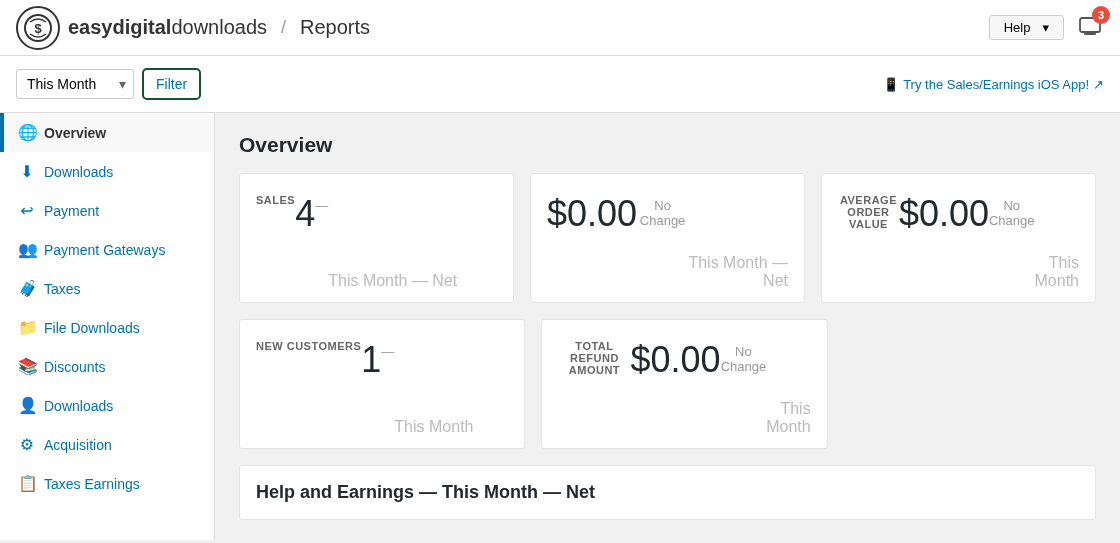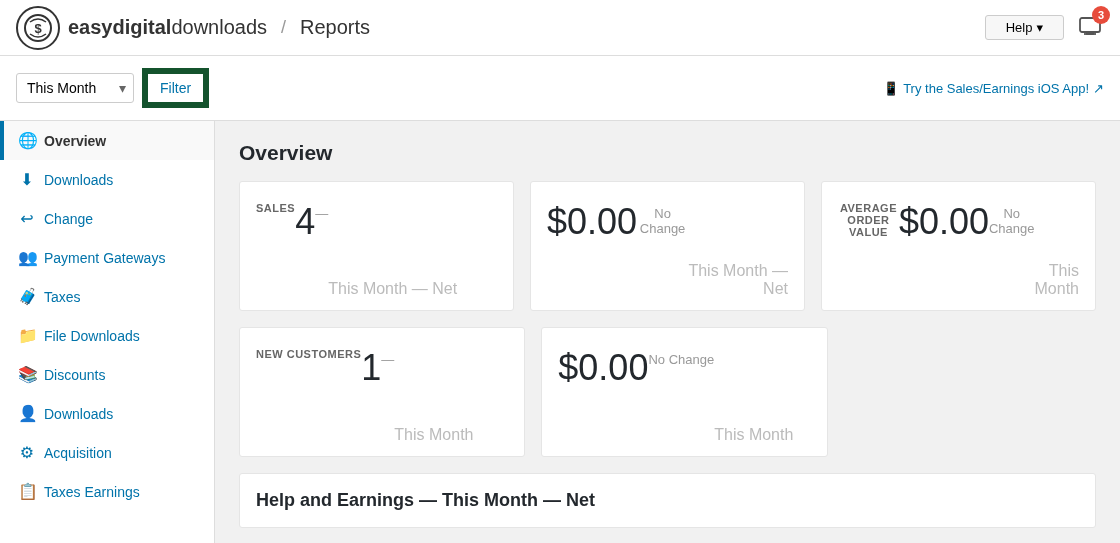--- a/index.html
+++ b/index.html
@@ -32,24 +32,24 @@
     }
     .brand-name strong { font-weight: 700; }
     .brand-name span { font-weight: 300; }
     .separator { color: #999; margin: 0 6px; font-size: 18px; }
     .page-title-header { font-size: 20px; font-weight: 400; color: #333; }
     .top-bar-right { display: flex; align-items: center; gap: 12px; }
     .help-btn {
       background: #f7f7f7;
       border: 1px solid #ccc;
       border-radius: 3px;
-      padding: 4px 20px;
+      padding: 4px 14px;
       font-size: 13px;
       cursor: pointer;
-      display: flex; align-items: center; gap: 4px;
+      display: flex; align-items: center; gap: 12px;
     }
     .notification-icon {
       position: relative;
       cursor: pointer;
     }
     .notification-icon svg { width: 28px; height: 28px; }
     .badge {
       position: absolute;
       top: -6px; right: -6px;
       background: #e74c3c;
@@ -88,23 +88,23 @@
       content: '▾';
       position: absolute;
       right: 8px;
       top: 50%;
       transform: translateY(-50%);
       pointer-events: none;
       color: #666;
     }
     .filter-btn {
       background: #fff;
-      border: 6px solid #14532d;
+      border: 2px solid #14532d;
       color: #0073aa;
-      border-radius: 0;
+      border-radius: 5px;
       padding: 6px 12px;
       font-size: 14px;
       cursor: pointer;
     }
     .ios-link {
       color: #0073aa;
       text-decoration: none;
       font-size: 13px;
       display: flex;
       align-items: center;
@@ -277,21 +277,21 @@
   <div class="sidebar-item active">
     <span class="icon">🌐</span>
     <span>Overview</span>
   </div>
       <div class="sidebar-item">
     <span class="icon">⬇</span>
     <span>Downloads</span>
   </div>
       <div class="sidebar-item">
     <span class="icon">↩</span>
-    <span>Change</span>
+    <span>Payment</span>
   </div>
       <div class="sidebar-item">
     <span class="icon">👥</span>
     <span>Payment Gateways</span>
   </div>
       <div class="sidebar-item">
     <span class="icon">🧳</span>
     <span>Taxes</span>
   </div>
       <div class="sidebar-item">
@@ -340,20 +340,21 @@
       </div>
 
     <div class="stats-row" id="stats-row-2">
     <div class="stat-card">
     <div class="stat-label">NEW CUSTOMERS</div>
     <div class="stat-value">1</div>
     <div class="stat-sub">—</div>
     <div class="stat-footer">This Month</div>
   </div>
         <div class="stat-card">
+    <div class="stat-label">TOTAL REFUND AMOUNT</div>
     <div class="stat-value">$0.00</div>
     <div class="stat-sub">No Change</div>
     <div class="stat-footer">This Month</div>
   </div>
         <div style="flex: 1 1 0%;"></div>
       </div>
 
     <div class="chart-area">
       <div class="chart-title">Help and Earnings — This Month — Net</div>
     </div>

